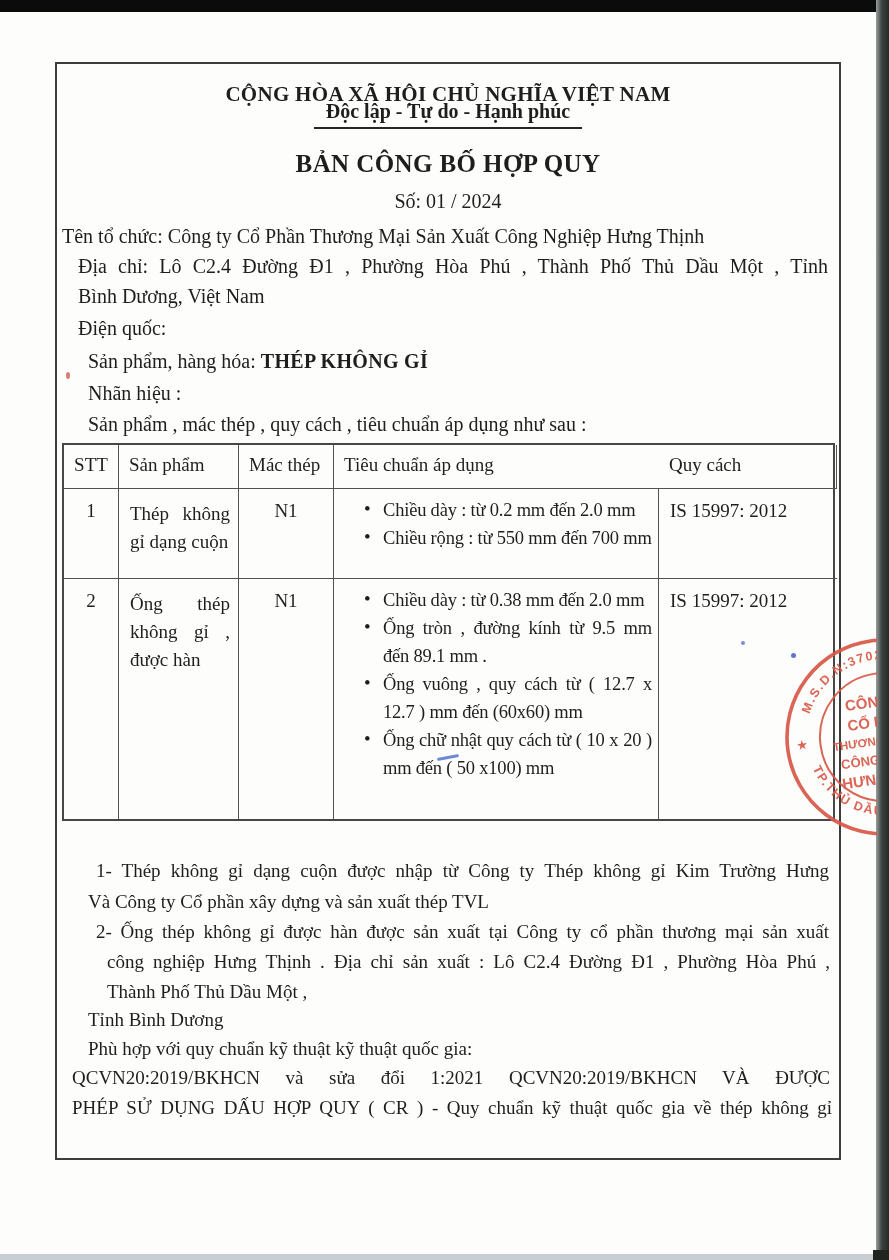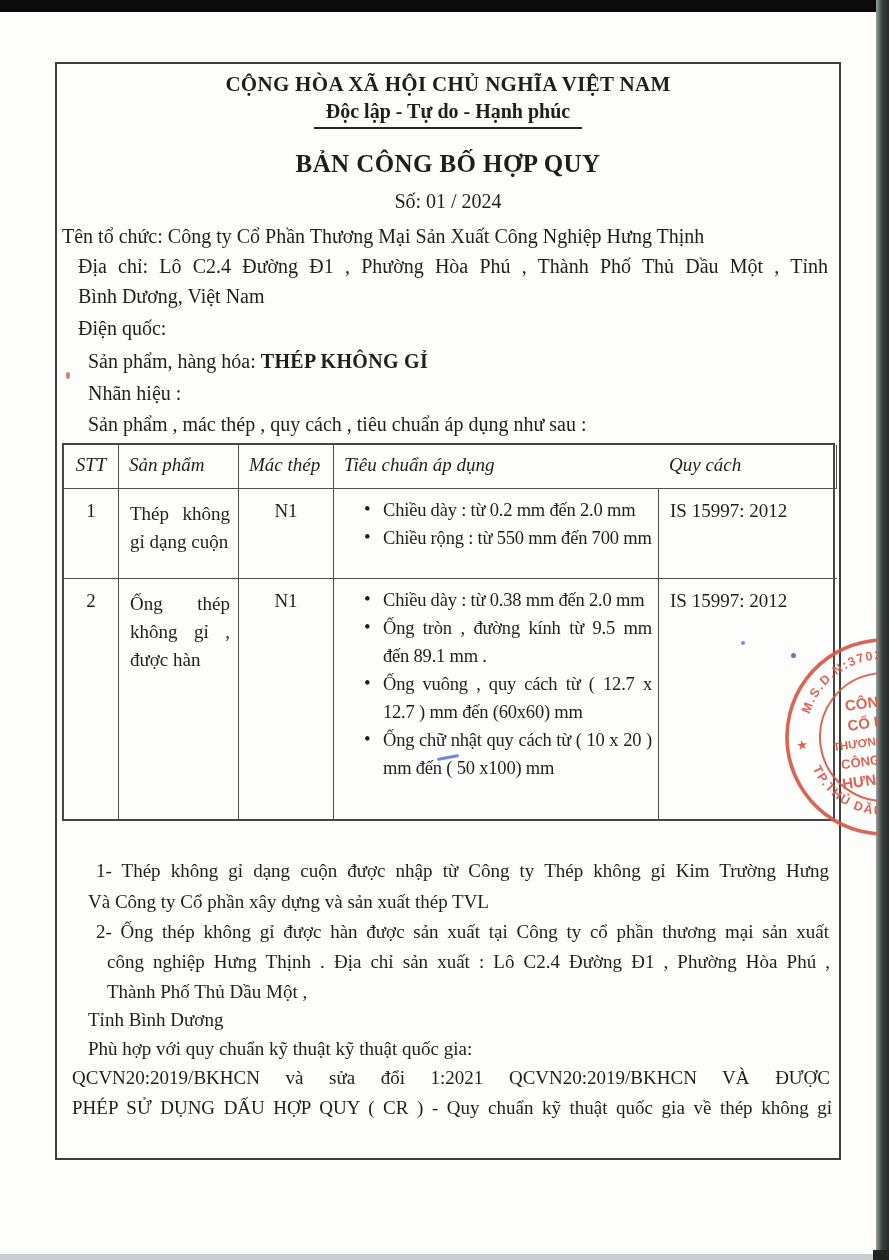--- a/index.html
+++ b/index.html
@@ -13,21 +13,21 @@
   .scan-right  { position:absolute; top:0; right:0; width:13px; height:100%;
                  background:linear-gradient(90deg,#9aa09e 0%,#3a413e 45%,#242b28 100%); }
   .scan-bottom { position:absolute; bottom:0; left:0; width:100%; height:6px; background:#c9ced2; }
   .scan-corner { position:absolute; bottom:0; right:0; width:16px; height:10px; background:#20261f; }
 
   
   .frame { position:absolute; left:55px; top:62px; width:786px; height:1098px;
            border:2px solid #3d3d3d; box-sizing:border-box; }
 
   .centered { position:absolute; left:55px; width:786px; text-align:center; }
-  .nat1  { top:72px;  font-size:21px; font-weight:bold; letter-spacing:.3px; }
+  .nat1  { top:82px;  font-size:21px; font-weight:bold; letter-spacing:.3px; }
   .nat2  { top:100px; font-size:20px; font-weight:bold; }
   .nat2 .underlined { display:inline-block; border-bottom:2.4px solid #262626; padding:0 12px 4px; }
   .title { top:150px; font-size:25px; font-weight:bold; letter-spacing:.4px; }
   .docno { top:190px; font-size:20px; }
 
   .bodyline { position:absolute; font-size:20px; line-height:28px; }
   .b-ten   { left:62px; top:222px; width:752px; }
   .b-dc1   { left:78px; top:252px; width:750px; text-align:justify; text-align-last:justify; }
   .b-dc2   { left:78px; top:282px; }
   .b-dt    { left:78px; top:314px; }
@@ -38,21 +38,21 @@
 
   
   .doc-table { position:absolute; left:62px; top:443px; width:773px;
     display:grid; grid-template-columns:55px 120px 95px 325px 178px;
     grid-template-rows:44px 90px 240px;
     border:2px solid #474747; box-sizing:border-box; font-size:19px; }
   .tcell { border-right:1.6px solid #525252; border-bottom:1.6px solid #525252;
            box-sizing:border-box; overflow:hidden; }
   .last-col { border-right:none !important; }
   .last-row { border-bottom:none !important; }
-  .hcell { padding:9px 6px 0 10px;font-style:italic; }
+  .hcell { padding:9px 6px 0 10px; }
   .h-stt { text-align:center; padding-left:0; padding-right:0; }
   .c-stt { text-align:center; padding-top:11px; }
   .c-sp  { padding:11px 8px 0 11px; text-align:justify; line-height:28px; }
   .c-mt  { text-align:center; padding-top:11px; }
   .c-qc ul { margin:7px 0 0; padding:0 6px 0 30px; list-style:none; }
   .c-qc li { position:relative; padding-left:19px; text-align:justify; text-justify:inter-word;
              line-height:28px; letter-spacing:-0.2px; font-size:18.5px; }
   .c-qc li + li { }
   .c-qc li::before { content:"\2022"; position:absolute; left:0; top:-1px; font-size:19px; }
   .c-tc  { padding:11px 6px 0 11px; }

